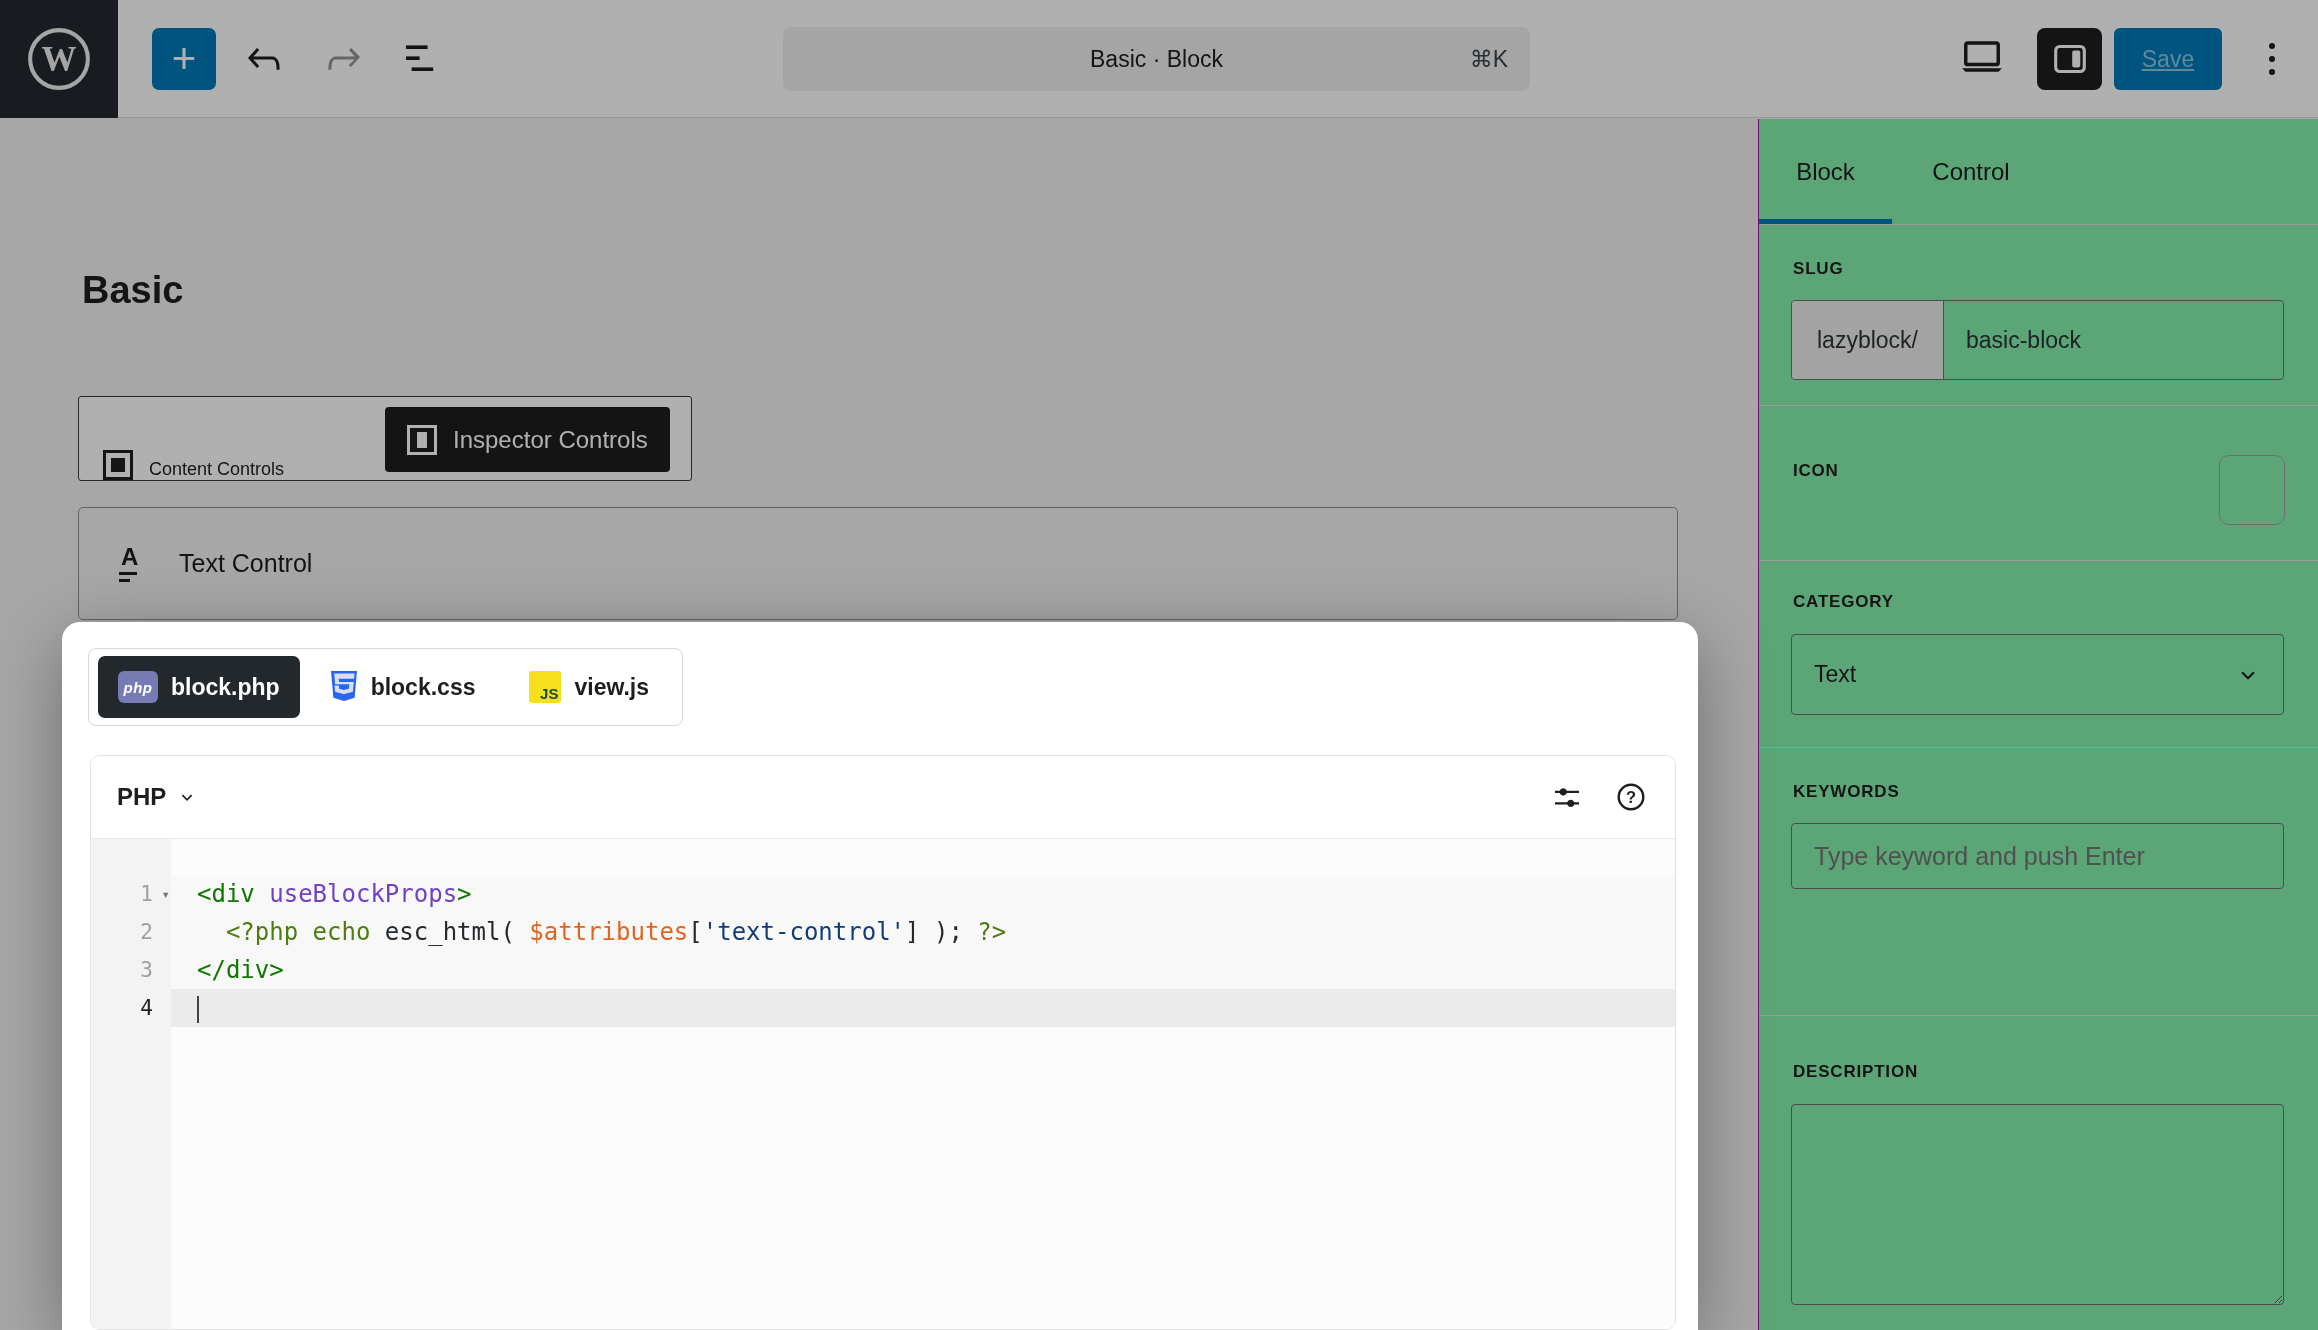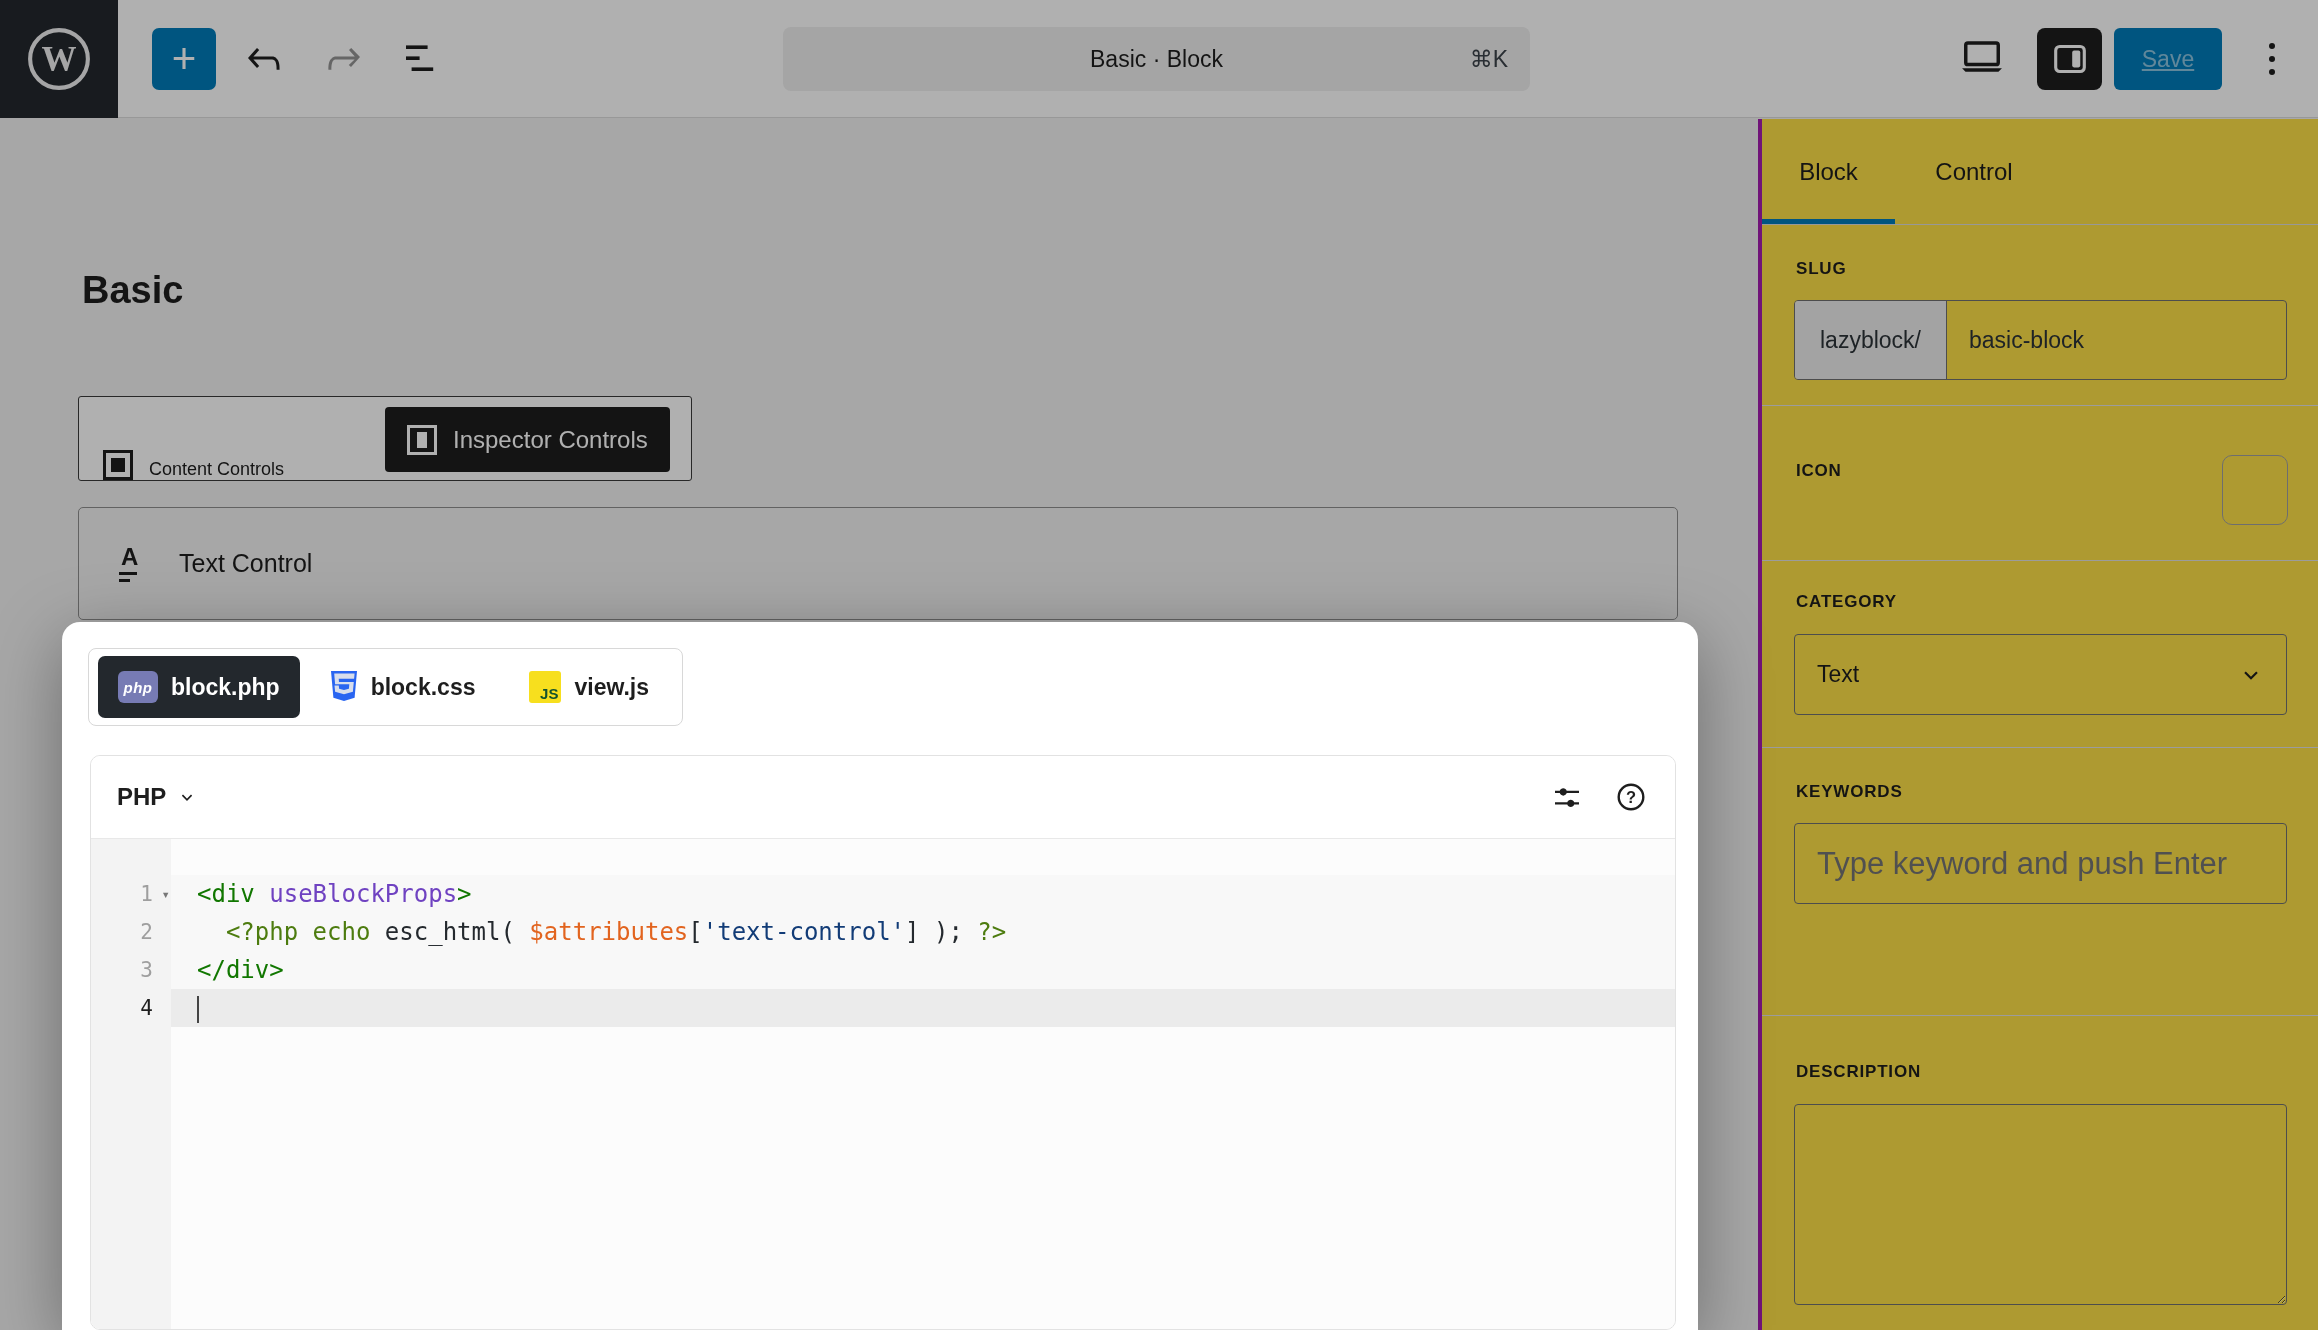--- a/index.html
+++ b/index.html
@@ -33,33 +33,33 @@
   .sq-icon.light i { background:#ffffff; width:10px; height:16px; }
   .text-control-box { position:absolute; left:78px; top:388px; width:1600px; height:113px; border:1.5px solid #8f8f8f; border-radius:5px; display:flex; align-items:center; cursor:pointer; }
   .tc-icon { margin-left:40px; display:flex; flex-direction:column; align-items:flex-start; width:36px; }
   .tc-icon b { font-size:24px; font-weight:700; line-height:22px; margin-left:2px; }
   .tc-icon i { display:block; height:3px; background:#1e1e1e; margin-top:4px; }
   .tc-icon i.l1 { width:18px; } .tc-icon i.l2 { width:11px; margin-top:4px; }
   .tc-label { margin-left:24px; font-size:25px; font-weight:500; color:#1e1e1e; }
   .appender-btn { position:absolute; left:78px; top:522px; width:47px; height:47px; background:#1e1e1e; border-radius:3px; color:#fff; display:flex; align-items:center; justify-content:center; font-size:34px; font-weight:300; line-height:1; cursor:pointer; }
 
   
-  .sidebar { position:absolute; left:1758px; top:119px; width:560px; height:1211px; background:#fde047; border-left:4px solid #a21caf; }
+  .sidebar { position:absolute; left:1758px; top:119px; width:560px; height:1211px; background:#86efac; border-left:1px solid #a21caf; }
   .sb-tabs { display:flex; height:106px; border-bottom:1px solid #dddddd; }
   .sb-tab { display:flex; align-items:center; justify-content:center; font-size:24px; color:#1e1e1e; position:relative; cursor:pointer; }
   .sb-tab.t-block { width:133px; } .sb-tab.t-control { width:158px; }
   .sb-tab.active::after { content:""; position:absolute; left:0; right:0; bottom:0; height:5px; background:var(--accent); }
   .sb-label { position:absolute; left:34px; font-size:17px; font-weight:700; letter-spacing:0.8px; color:#1e1e1e; }
   .sb-divider { position:absolute; left:0; right:0; height:1px; background:#e2e2e2; }
   .slug-group { position:absolute; left:32px; top:181px; width:493px; height:80px; border:1px solid #707070; border-radius:4px; display:flex; overflow:hidden; }
   .slug-prefix { width:152px; background:#ececec; border-right:1px solid #707070; display:flex; align-items:center; justify-content:center; font-size:23px; color:#2c3338; cursor:text; }
   .slug-value { flex:1; display:flex; align-items:center; padding-left:22px; font-size:23px; color:#2c3338; cursor:text; }
   .icon-box { position:absolute; left:460px; top:336px; width:66px; height:70px; border:1px solid #a0a0a0; border-radius:10px; cursor:pointer; }
   .cat-select { position:absolute; left:32px; top:515px; width:493px; height:81px; border:1px solid #707070; border-radius:4px; display:flex; align-items:center; justify-content:space-between; padding:0 22px; font-size:23px; color:#1e1e1e; cursor:pointer; }
-  .kw-input { position:absolute; left:32px; top:704px; width:493px; height:81px; border:1px solid #707070; border-radius:4px; background:transparent; padding:0 22px; font-size:31px; font-family:"Liberation Sans",sans-serif; color:#1e1e1e; }
+  .kw-input { position:absolute; left:32px; top:704px; width:493px; height:66px; border:1px solid #707070; border-radius:4px; background:transparent; padding:0 22px; font-size:25px; font-family:"Liberation Sans",sans-serif; color:#1e1e1e; }
   .kw-input::placeholder { color:#757575; opacity:1; }
   .sb-help { position:absolute; left:34px; top:806px; width:482px; font-size:23px; line-height:35px; color:#757575; }
   .desc-textarea { position:absolute; left:32px; top:985px; width:493px; height:201px; border:1px solid #707070; border-radius:4px; background:transparent; resize:both; font-family:"Liberation Sans",sans-serif; font-size:22px; padding:14px 20px; color:#1e1e1e; }
 
   
   .scrim { position:absolute; inset:0; background:rgba(0,0,0,0.31); z-index:40; pointer-events:none; }
 
   
   .card { position:absolute; left:62px; top:622px; width:1636px; height:708px; background:#ffffff; border-radius:18px 18px 0 0; z-index:50; box-shadow:0 18px 70px rgba(0,0,0,0.35); }
   .file-tabs { position:absolute; left:26px; top:26px; height:78px; border:1px solid #d8d8d8; border-radius:8px; display:inline-flex; align-items:center; padding:0 9px; gap:6px; background:#fff; }

